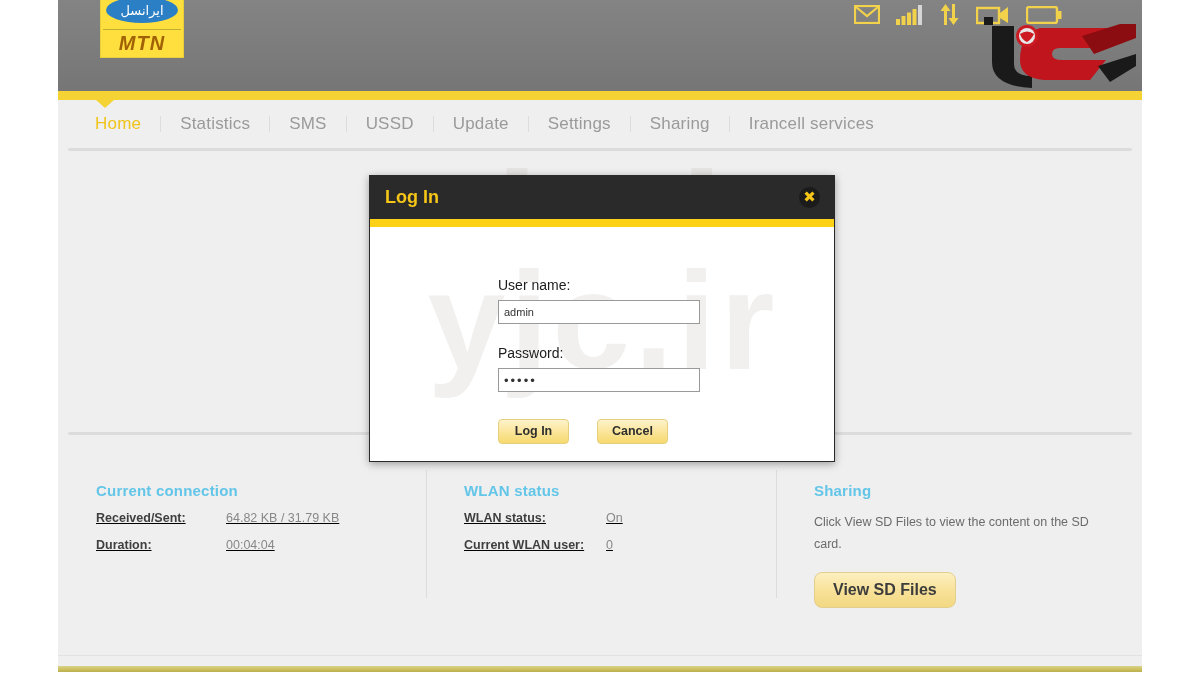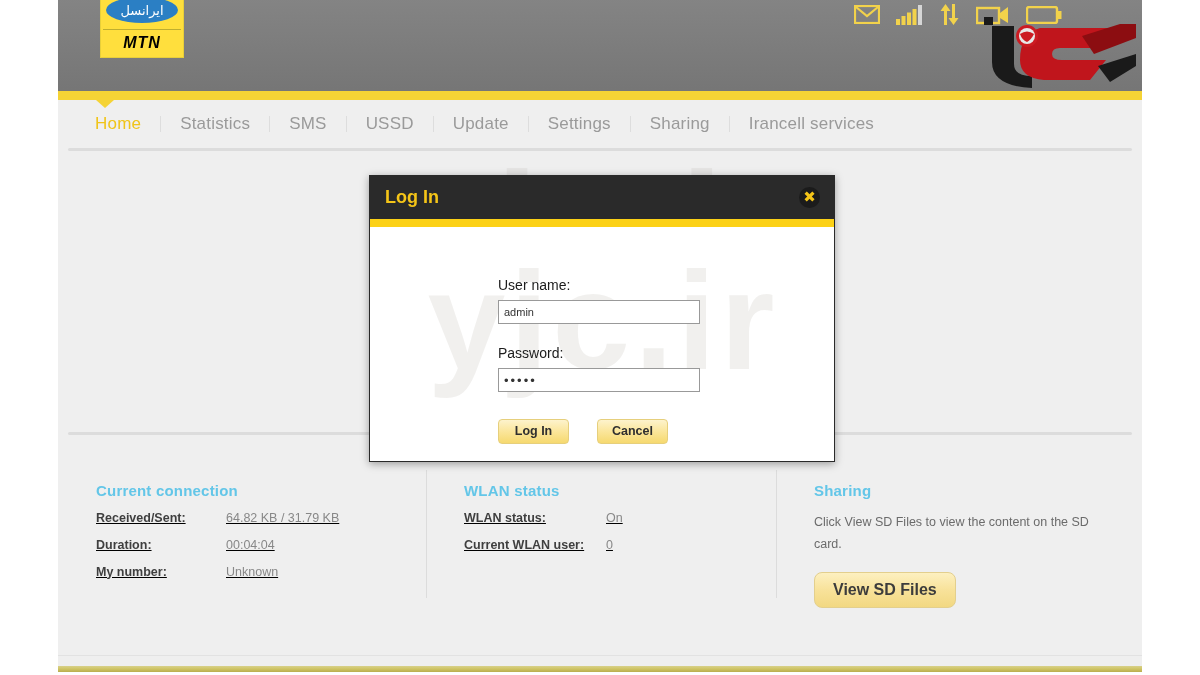--- a/index.html
+++ b/index.html
@@ -96,22 +96,22 @@
     font-family: "DejaVu Sans", sans-serif;
     letter-spacing: -1px;
   }
   .logo-rule {
     width: 78px;
     height: 1px;
     background: #bfae2e;
     margin: 2px 0 1px 0;
   }
   .logo-mtn {
-    color: #000000;
-    font-size: 16px;
+    color: #a16207;
+    font-size: 20px;
     font-weight: bold;
     font-style: italic;
     letter-spacing: 1px;
     line-height: 24px;
   }
 
   
   .status-icons {
     position: absolute;
     right: 80px;
@@ -476,24 +476,20 @@
 
       <div class="panel p1">
         <div class="panel-title">Current connection</div>
         <div class="kv">
           <div class="k">Received/Sent:</div>
           <div class="v">64.82 KB / 31.79 KB</div>
         </div>
         <div class="kv">
           <div class="k">Duration:</div>
           <div class="v">00:04:04</div>
-        </div>
-        <div class="kv">
-          <div class="k">My number:</div>
-          <div class="v">Unknown</div>
         </div>
       </div>
 
       <div class="panel p2">
         <div class="panel-div"></div>
         <div class="panel-title">WLAN status</div>
         <div class="kv">
           <div class="k">WLAN status:</div>
           <div class="v">On</div>
         </div>

